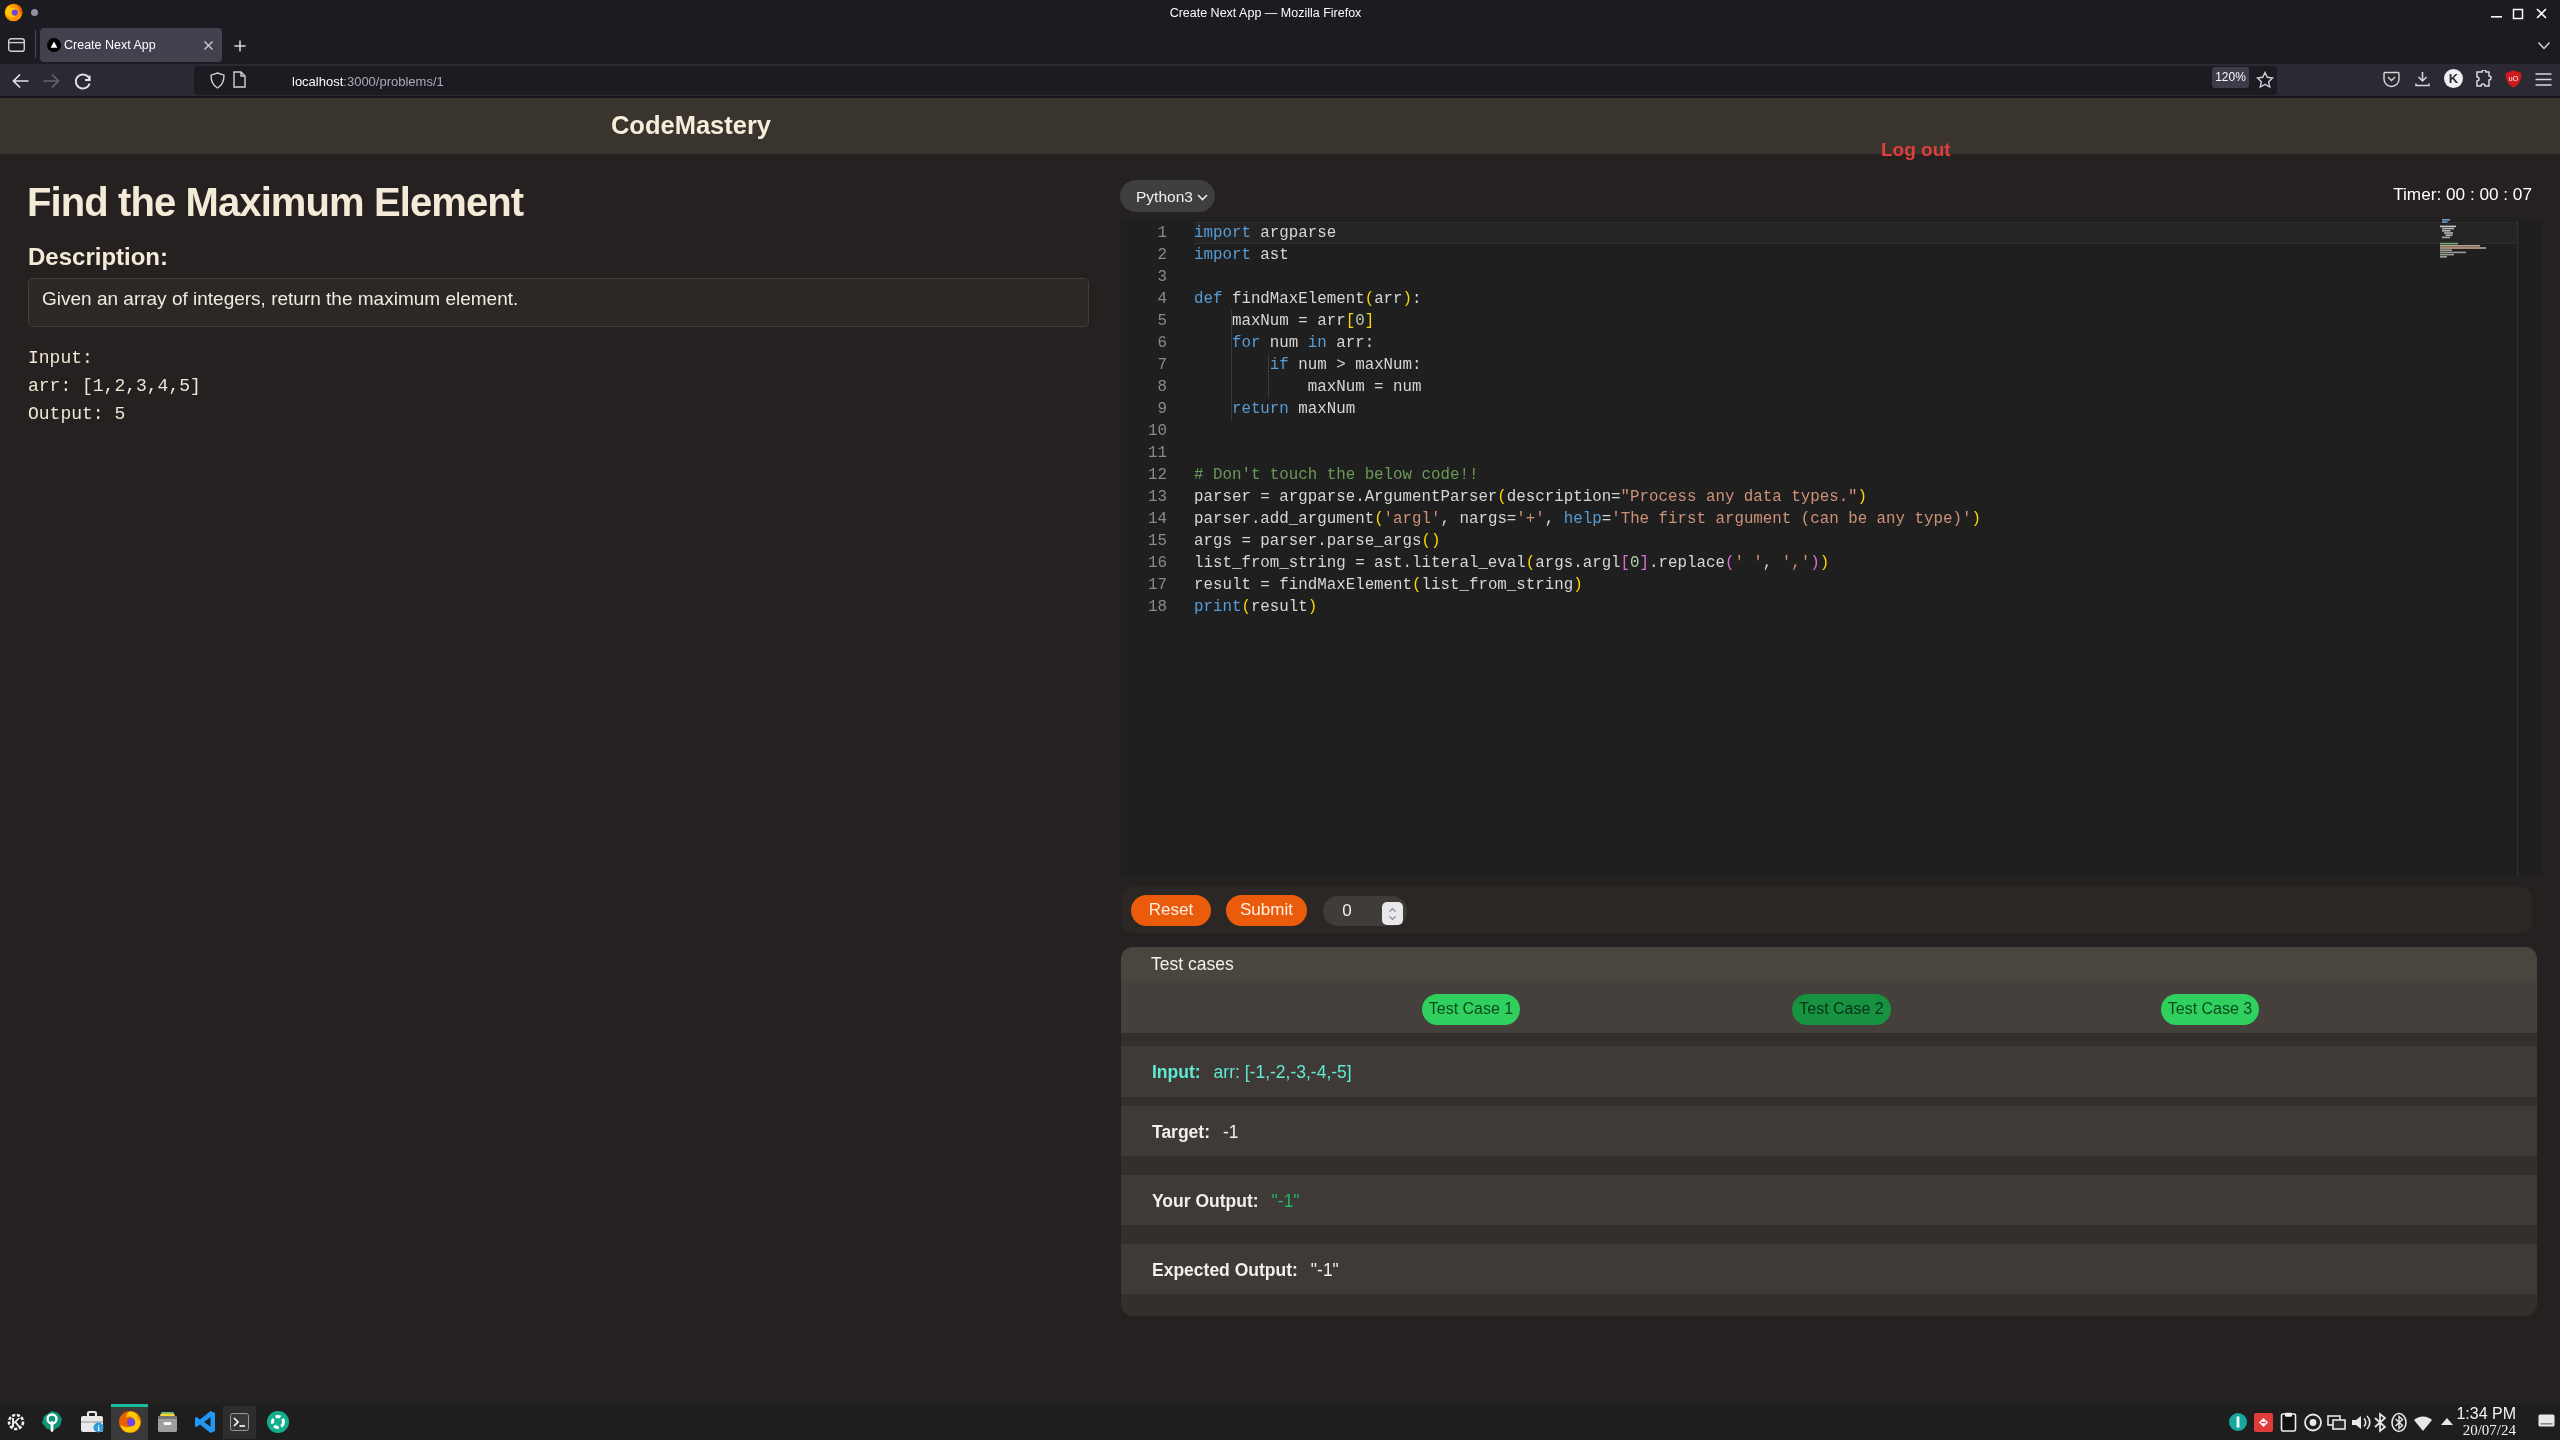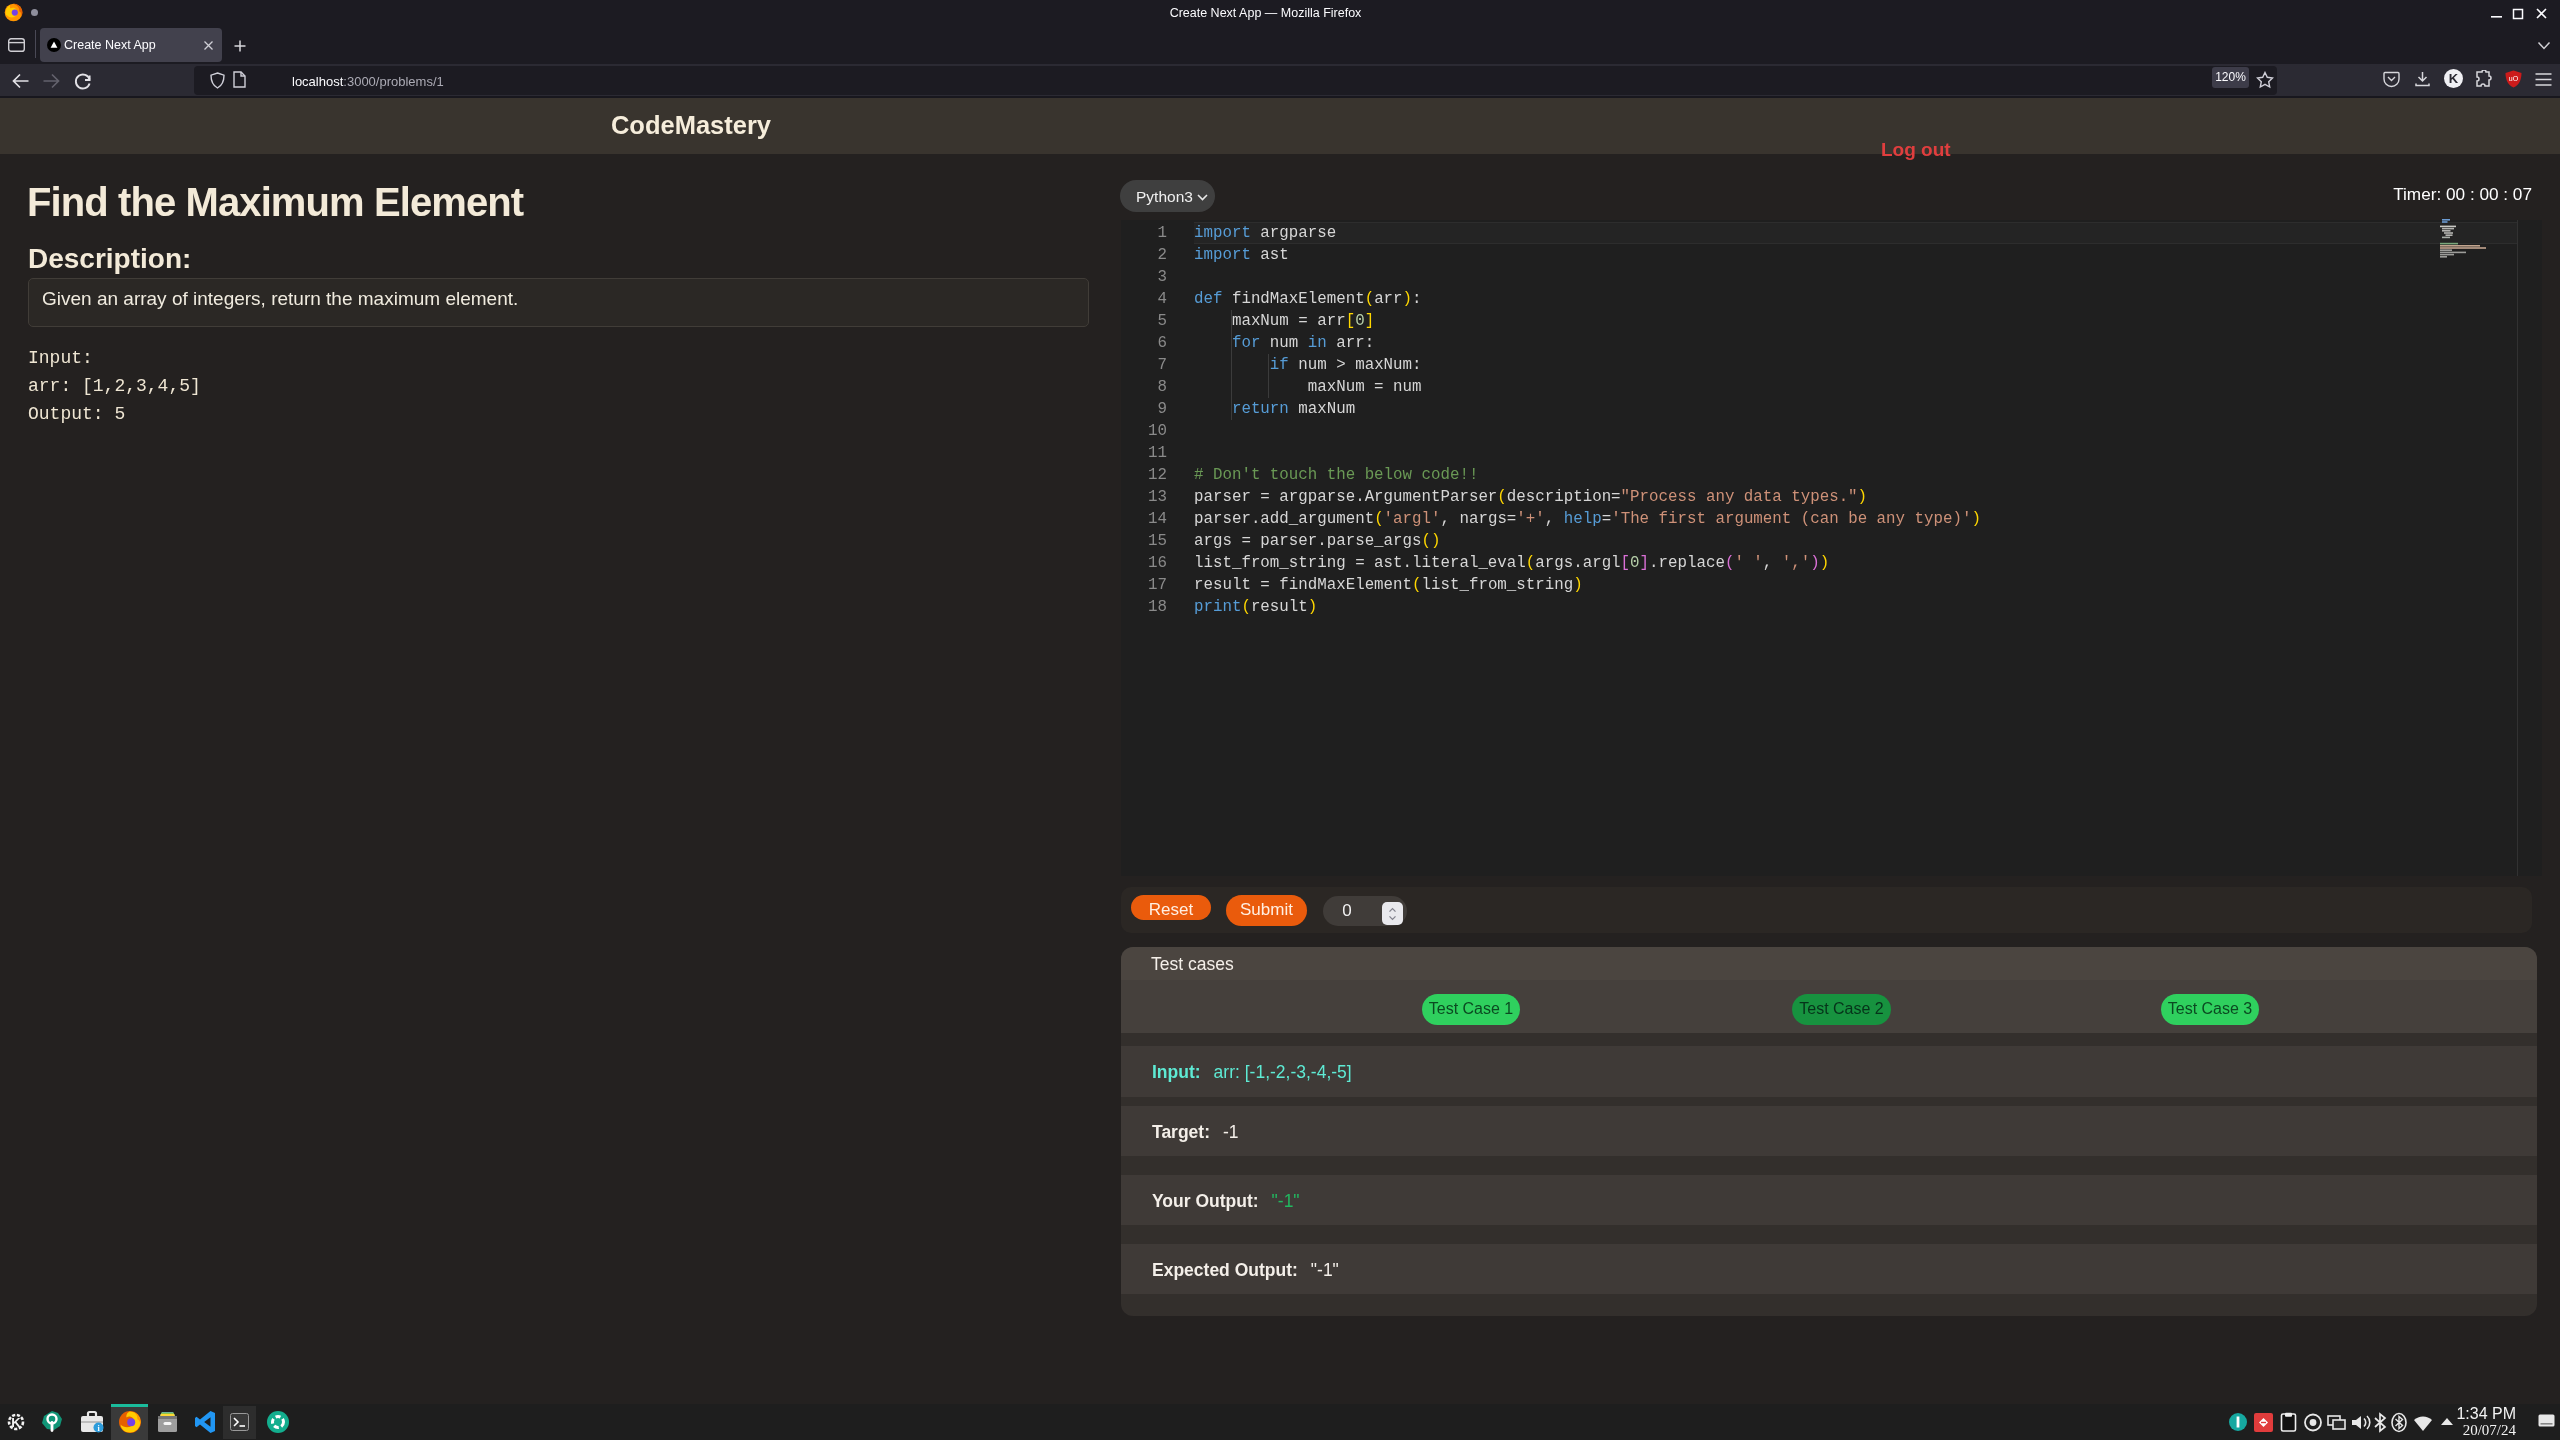--- a/index.html
+++ b/index.html
@@ -106,21 +106,21 @@
   <path d="M0.5 2 H16.5 M0.5 7.5 H16.5 M0.5 13 H16.5" stroke="#d7d7dc" stroke-width="1.7"></path>
 </svg>
 
 <div class="abs" style="left:0;top:98px;width:2560px;height:1306px;background:#242120;"></div>
 
 <div class="abs" style="left:0;top:98px;width:2560px;height:56px;background:#39342e;"></div>
 <div class="abs" style="left:0;top:111px;width:1382px;text-align:center;color:#f6eddb;font-size:25.5px;font-weight:bold;">CodeMastery</div>
 <div class="abs" style="left:1881px;top:115px;width:120px;color:#e03e3e;font-size:19px;font-weight:bold;margin-top:24px;">Log out</div>
 
 <div class="abs" style="left:27px;top:180px;color:#f3ead8;font-size:40px;font-weight:bold;letter-spacing:-0.9px;">Find the Maximum Element</div>
-<div class="abs" style="left:28px;top:243px;color:#f3ead8;font-size:28px;font-weight:bold;">Description:</div>
+<div class="abs" style="left:28px;top:243px;color:#f3ead8;font-size:24px;font-weight:bold;">Description:</div>
 <div class="abs" style="left:28px;top:278px;width:1061px;height:49px;background:#2b2825;border:1px solid #413d38;border-radius:5px;"></div>
 <div class="abs" style="left:42px;top:288px;color:#f0ebdf;font-size:19px;">Given an array of integers, return the maximum element.</div>
 <div class="abs" style="left:28px;top:344px;color:#efe6d3;font-size:18px;font-family:'Liberation Mono',monospace;line-height:28px;white-space:pre;">Input:
 arr: [1,2,3,4,5]
 Output: 5</div>
 
 <div class="abs" style="left:1120px;top:180px;width:95px;height:32px;background:#3f3f3f;border-radius:16px;"></div>
 <div class="abs" style="left:1136px;top:188px;color:#f0f0f0;font-size:15.5px;">Python3</div>
 <svg class="abs" style="left:1197px;top:194px" width="11" height="7" viewBox="0 0 11 7">
   <path d="M1 1 L5.5 5.5 L10 1" fill="none" stroke="#e8e8e8" stroke-width="1.6"></path>
@@ -168,21 +168,21 @@
   <rect x="0" y="26" width="40" height="1.6" fill="#c2a48e"></rect>
   <rect x="0" y="28.2" width="46" height="1.6" fill="#c2a48e"></rect>
   <rect x="0" y="30.4" width="12" height="1.6" fill="#9d9d9a"></rect>
   <rect x="0" y="32.6" width="26" height="1.6" fill="#9d9d9a"></rect>
   <rect x="0" y="34.8" width="14" height="1.6" fill="#9d9d9a"></rect>
   <rect x="0" y="37" width="7" height="1.6" fill="#9d9d9a"></rect>
 </svg>
 <div class="abs" style="left:2517px;top:220px;width:1px;height:656px;background:#323232;"></div>
 
 <div class="abs" style="left:1121px;top:887px;width:1411px;height:46px;background:#2b2724;border-radius:10px;"></div>
-<div class="abs" style="left:1131px;top:895px;width:80px;height:25px;background:#ea5b0c;border-radius:16px;color:#ffefe2;font-size:17px;text-align:center;line-height:30px;">Reset</div>
+<div class="abs" style="left:1131px;top:895px;width:80px;height:31px;background:#ea5b0c;border-radius:16px;color:#ffefe2;font-size:17px;text-align:center;line-height:30px;">Reset</div>
 <div class="abs" style="left:1226px;top:895px;width:81px;height:31px;background:#ea5b0c;border-radius:16px;color:#ffefe2;font-size:17px;text-align:center;line-height:30px;">Submit</div>
 <div class="abs" style="left:1323px;top:896px;width:84px;height:30px;background:#403c39;border-radius:15px;"></div>
 <div class="abs" style="left:1337px;top:901px;width:20px;color:#f2f2f2;font-size:17px;text-align:center;">0</div>
 <div class="abs" style="left:1382px;top:902px;width:21px;height:23px;background:#e9e9ed;border-radius:5px;"></div>
 <svg class="abs" style="left:1387px;top:907px" width="11" height="14" viewBox="0 0 11 14">
   <path d="M2.5 4.6 L5.5 1.6 L8.5 4.6" fill="none" stroke="#83838d" stroke-width="1.3"></path>
   <path d="M2.5 9.4 L5.5 12.4 L8.5 9.4" fill="none" stroke="#83838d" stroke-width="1.3"></path>
 </svg>
 
 <div class="abs" style="left:1121px;top:947px;width:1416px;height:369px;background:#332f2c;border-radius:12px;"></div>

